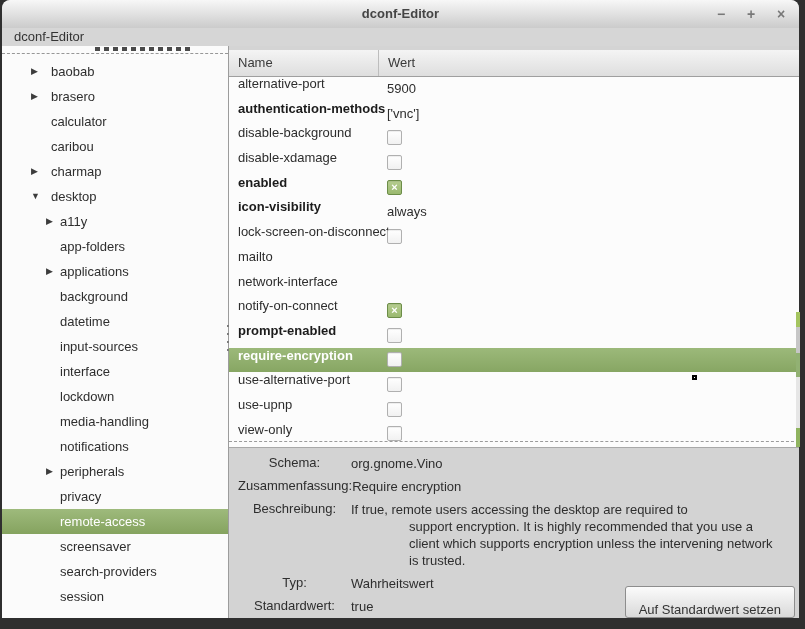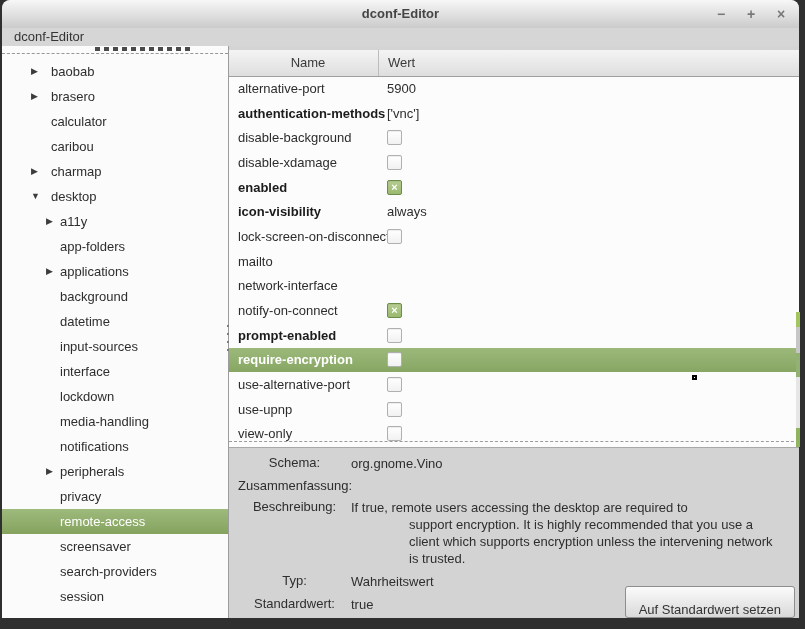--- a/index.html
+++ b/index.html
@@ -32,24 +32,24 @@
   .srow.sel{background:linear-gradient(#9eba7c,#85a35f);color:#ffffff;}
   .side-dash{position:absolute;left:2px;right:3px;top:575px;border-top:1px dashed #8f8f8f;}
   .grip-dots{position:absolute;left:225px;top:325px;width:2px;height:26px;
     background:repeating-linear-gradient(#7d7d7d 0 2px,transparent 2px 8px);}
   
   .rightpane{position:absolute;left:227px;top:46px;width:570px;height:579px;background:#fcfcfc;}
   .rp-spacer{position:absolute;top:0;left:0;right:0;height:4px;background:#d4d4d4;}
   .thead{position:absolute;top:4px;left:0;right:0;height:26px;display:flex;
     background:linear-gradient(#f4f4f4,#dedede);border-bottom:1px solid #9f9f9f;}
   .th{line-height:25px;font-size:13px;color:#3a3a3a;padding-left:9px;box-sizing:border-box;}
-  .th.name{width:150px;border-right:1px solid #bdbdbd;text-align:center;}
+  .th.name{width:150px;border-right:1px solid #bdbdbd;}
   .th.wert{flex:1;}
   .trows{position:absolute;top:30px;left:0;right:0;height:371px;display:flex;flex-direction:column;}
-  .trow{display:flex;height:24.7px;align-items:center;font-size:13px;color:#2d2d2d;}
+  .trow{display:flex;height:24.7px;font-size:13px;color:#2d2d2d;}
   .trow .tname{width:150px;padding-left:9px;box-sizing:border-box;white-space:nowrap;}
   .trow .tval{flex:1;padding-left:8px;display:flex;align-items:center;}
   .trow.bold .tname{font-weight:bold;color:#1c1c1c;}
   .trow.sel{background:linear-gradient(#9cb97a,#87a663);}
   .trow.sel .tname{color:#ffffff;font-weight:bold;}
   .cb{width:13px;height:13px;border:1px solid #b0b0b0;border-radius:2px;
     background:linear-gradient(#ffffff,#f1f1f1);box-shadow:inset 0 1px 1px rgba(0,0,0,.07);
     text-align:center;line-height:12px;font-size:11px;font-weight:bold;color:transparent;}
   .cb.checked{background:linear-gradient(#b6cd90,#9ab96f);border-color:#6c8d48;color:#ffffff;}
   .table-dash{position:absolute;left:0;right:0;top:395px;border-top:1px dashed #9b9b9b;}
@@ -217,20 +217,23 @@
 
     <div class="details" id="details-panel">
       <div class="field">
           <div class="flabel">Schema:</div>
           <div class="fvalue">
             <div>org.gnome.Vino</div>
           </div>
         </div>
         <div class="field">
           <div class="flabel">Zusammenfassung:</div>
+          <div class="fvalue">
+            <div>Require encryption</div>
+          </div>
         </div>
         <div class="field">
           <div class="flabel">Beschreibung:</div>
           <div class="fvalue">
             <div>If true, remote users accessing the desktop are required to</div>
             <div class="cont">support encryption. It is highly recommended that you use a</div>
             <div class="cont">client which supports encryption unless the intervening network</div>
             <div class="cont">is trusted.</div>
           </div>
         </div>

